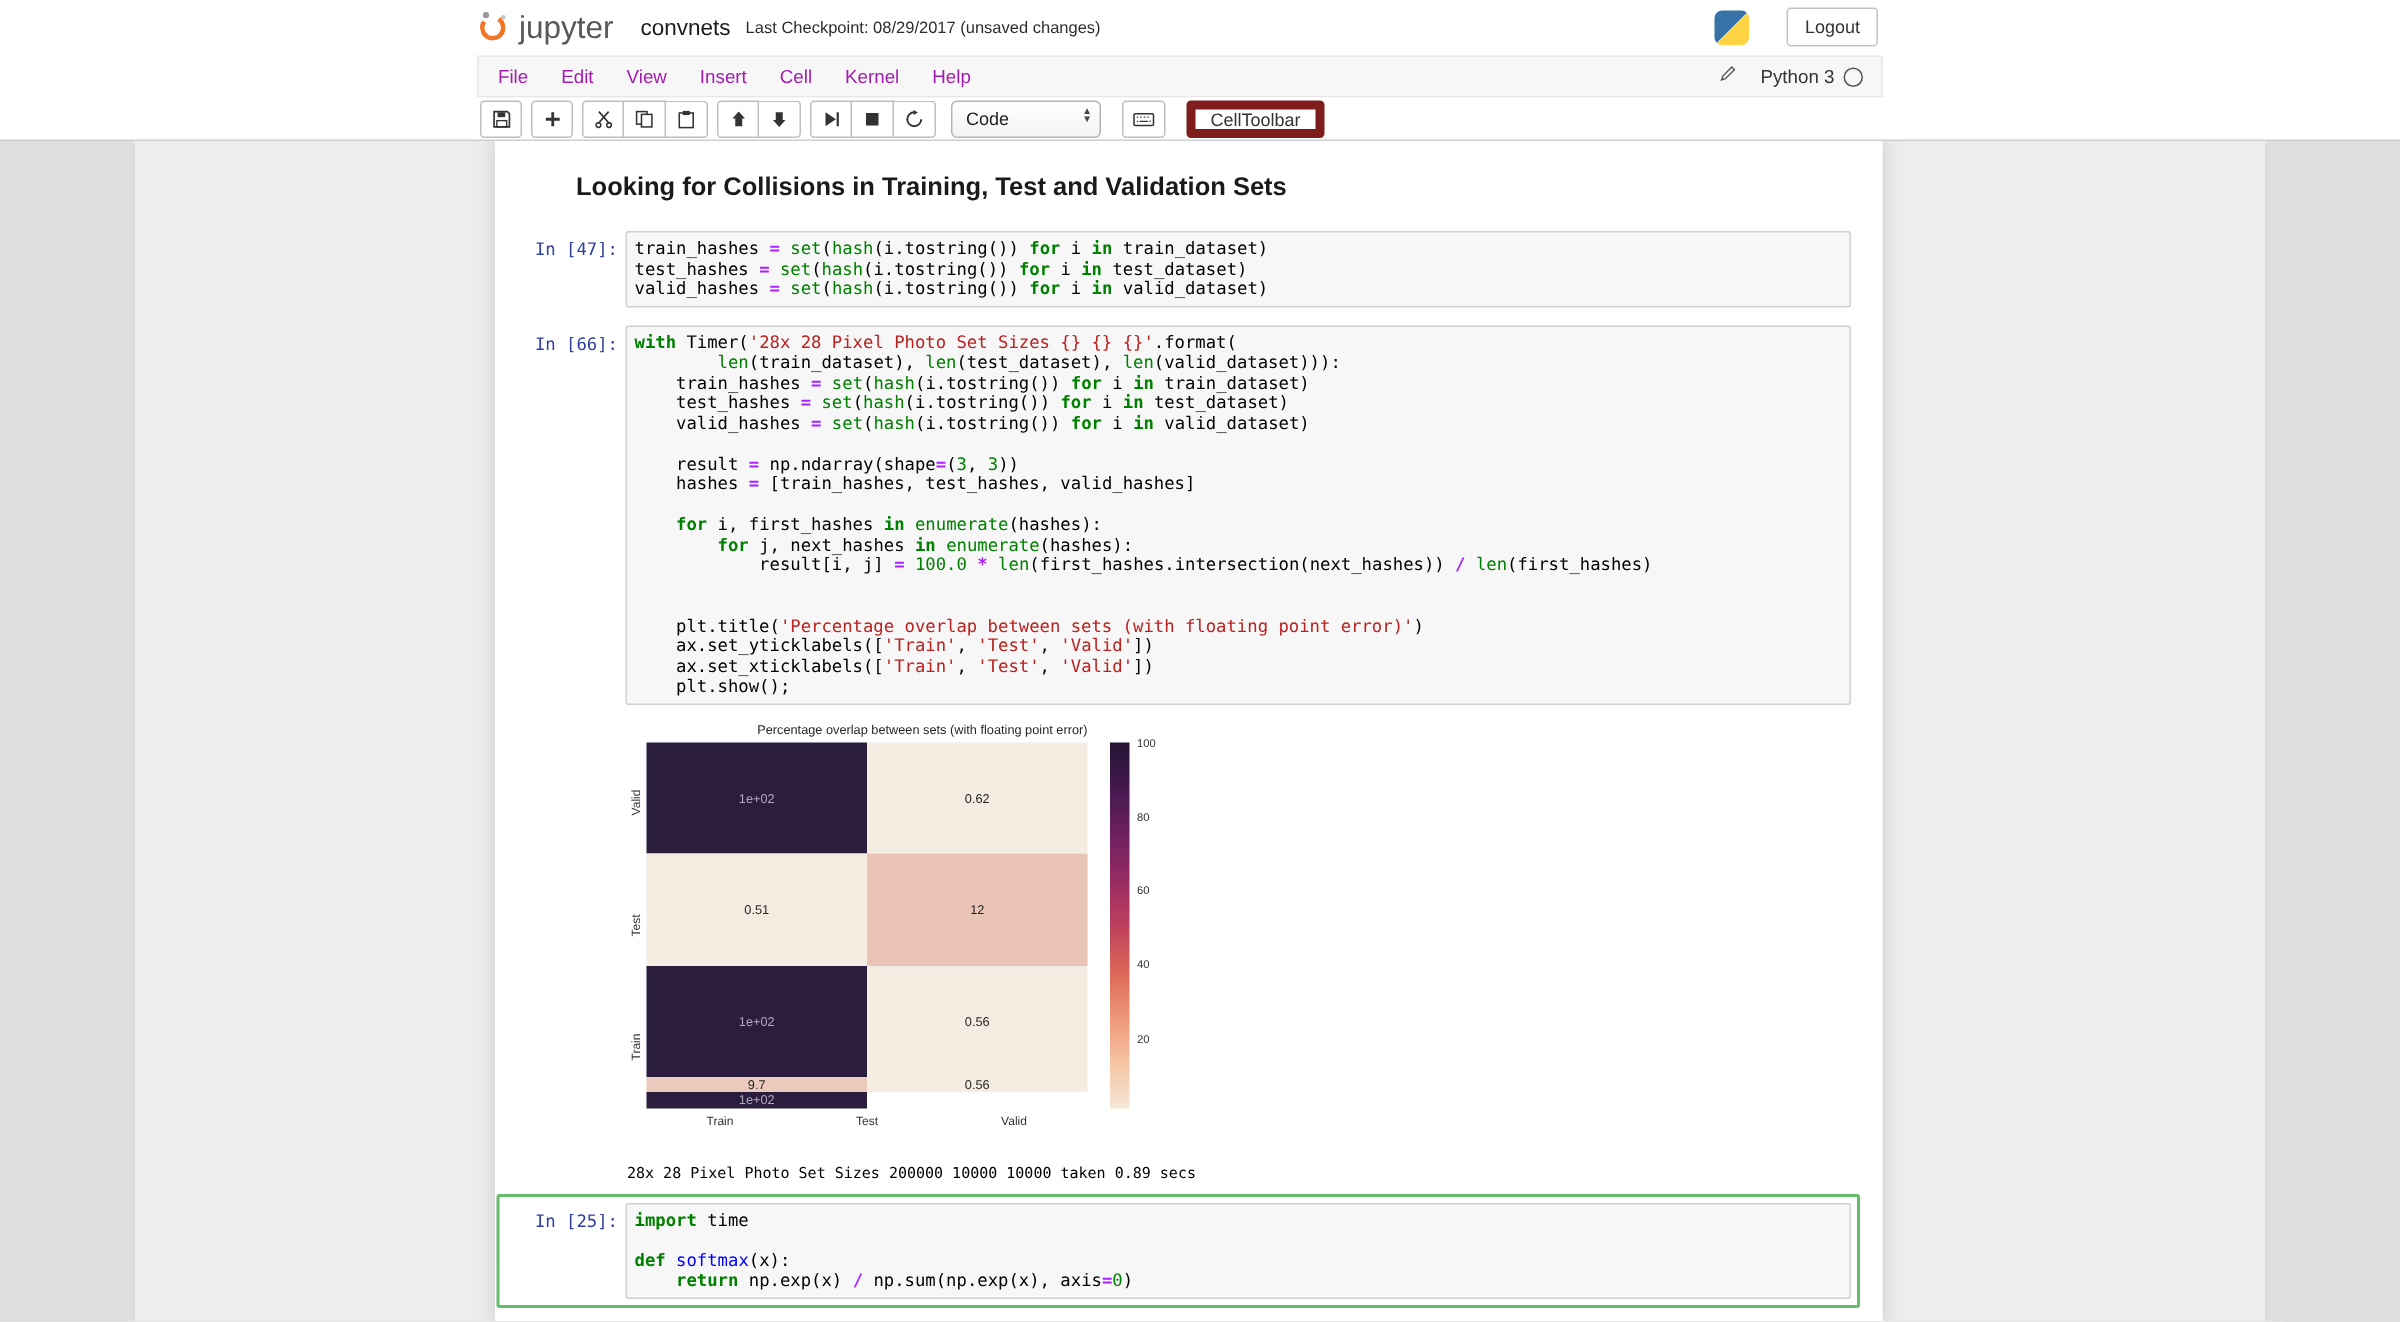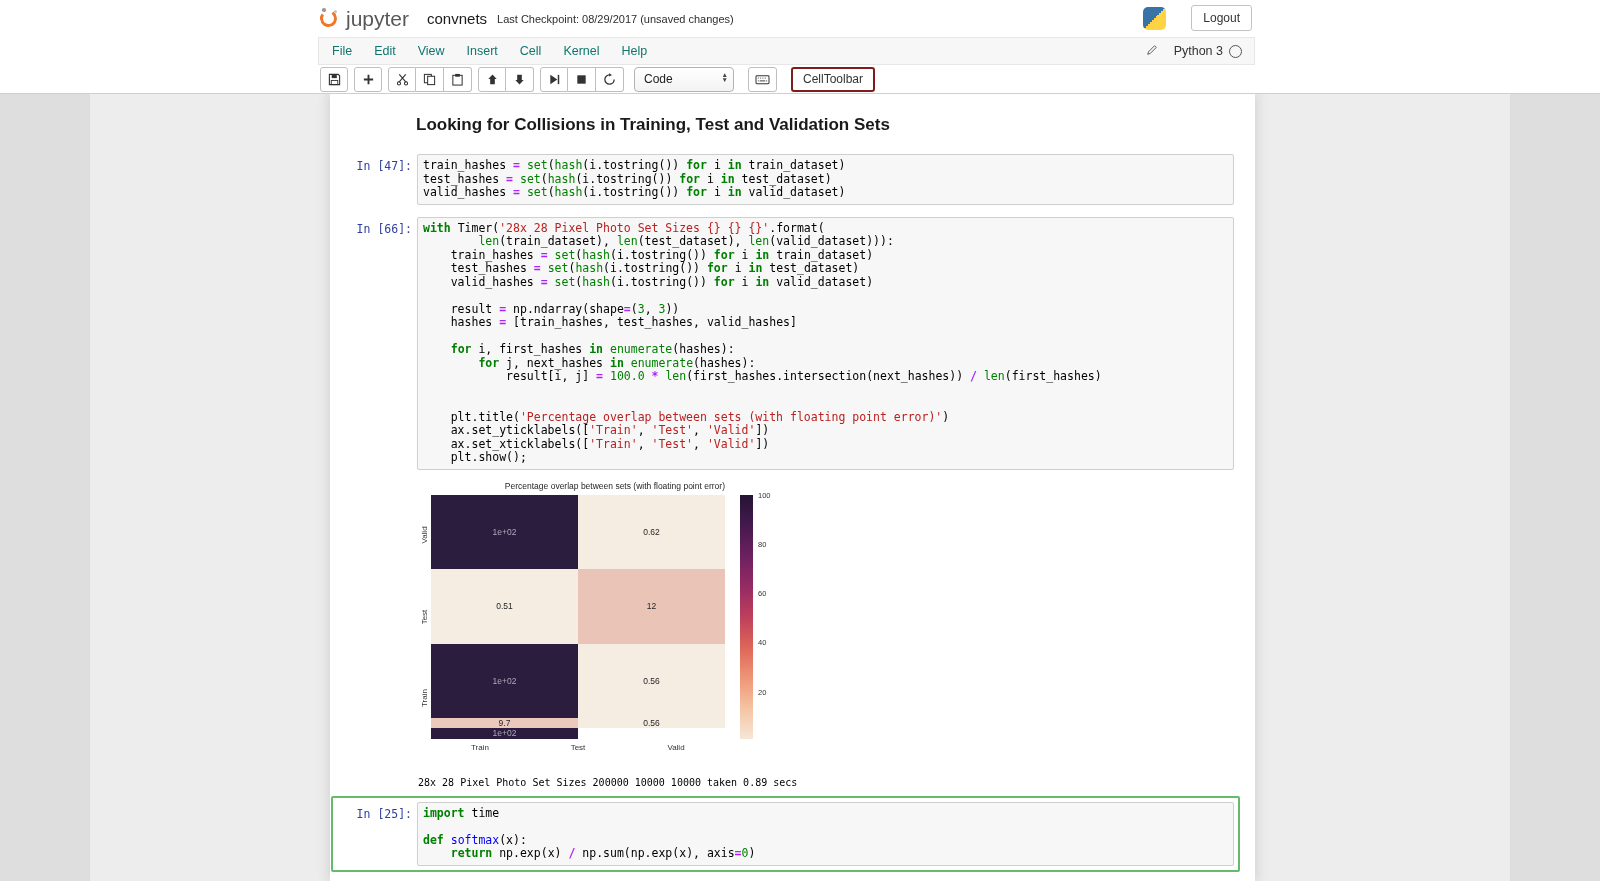--- a/index.html
+++ b/index.html
@@ -19,47 +19,47 @@
   .nb-name { margin-left:18px; font-size:15px; color:#1a1a1a; cursor:pointer; }
   .checkpoint { margin-left:10px; font-size:11px; color:#2d2d2d; }
   .header-right { position:absolute; right:348px; top:5px; display:flex; align-items:center; gap:25px; }
   .py-logo { width:23px; height:23px; border-radius:5px;
              background:linear-gradient(135deg,#3873a7 0 50%, #ffd343 50% 100%); }
   .logout { font-size:12px; padding:5px 11px; background:#fff; border:1px solid #c3c3c3; border-radius:3px; color:#333; cursor:pointer; }
 
   .menubar { width:937px; margin-left:318px; height:28px; background:#f7f7f7; border:1px solid #e7e7e7;
              display:flex; align-items:center; justify-content:space-between; padding:0 12px 0 2px; }
   .menu-items { display:flex; align-items:center; }
-  .menu-item { font-size:12.5px; color:#0f766e; padding:0 11px; cursor:pointer; line-height:26px; }
+  .menu-item { font-size:12.5px; color:#a21caf; padding:0 11px; cursor:pointer; line-height:26px; }
   .menubar-right { display:flex; align-items:center; gap:16px; }
   .kernel-wrap { display:flex; align-items:center; gap:6px; }
   .kernel-name { font-size:12.5px; color:#333; }
   .kernel-circle { width:13px; height:13px; border:1.5px solid #555; border-radius:50%; display:inline-block; }
 
   .toolbar { height:29px; display:flex; align-items:center; gap:6px; padding-left:320px; background:#fff; border-bottom:1px solid #cfcfcf; }
   .btn-group { display:flex; }
   .tb-btn { height:25px; min-width:28px; background:#fff; border:1px solid #bfbfbf; display:flex; align-items:center; justify-content:center; padding:0 6px; cursor:pointer; }
   .btn-group .tb-btn + .tb-btn { border-left:0; }
   .btn-group .tb-btn:first-child { border-top-left-radius:3px; border-bottom-left-radius:3px; }
   .btn-group .tb-btn:last-child { border-top-right-radius:3px; border-bottom-right-radius:3px; }
   .tb-icon { display:flex; align-items:center; }
   .cell-type-select { height:25px; width:100px; border:1px solid #b3b3b3; border-radius:4px; background:linear-gradient(#fff,#f3f3f3);
                       display:flex; align-items:center; font-size:12px; color:#222; padding-left:9px; position:relative; cursor:pointer; margin-left:4px; }
   .select-arrows { position:absolute; right:5px; top:4px; display:flex; flex-direction:column; line-height:0.9; font-size:6.5px; color:#444; }
   .kbd-btn { margin-left:8px; border-radius:3px; }
-  .celltoolbar-btn { height:25px; padding:0 10px; font-size:12px; color:#333; background:#fff; border:2px solid #7f1d1d; border-radius:3px; margin-left:8px; cursor:pointer; }
+  .celltoolbar-btn { height:25px; padding:0 10px; font-size:12px; color:#333; background:#fff; border:6px solid #7f1d1d; border-radius:3px; margin-left:8px; cursor:pointer; }
 
   
   .site-body { display:flex; height:787px; }
   .edge { width:90px; background:#dedede; flex:none; }
   .center { flex:1; background:#ededed; overflow:hidden; }
   .notebook { width:925px; margin-left:240px; background:#fff; min-height:787px; padding-top:13px;
               box-shadow:0 0 12px 1px rgba(87,87,87,0.2); }
 
-  .text-cell { margin:8px 17px 13px 86px; }
+  .text-cell { margin:8px 17px 13px 54px; }
   .md-heading { font-size:17px; font-weight:bold; color:#1a1a1a; }
 
   .cell { border:2px solid transparent; border-radius:2px; padding:4px; margin:0 15px 0 1px; }
   .cell.selected { border-color:#66bb6a; }
   .cell-row { display:flex; }
   .prompt { flex:none; width:80px; text-align:right; padding:5px 5px 0 0;
             font-family:"DejaVu Sans Mono","Liberation Mono",monospace; font-size:11.5px; color:#303f9f; white-space:pre; }
   .input-area { flex:1; border:1px solid #cfcfcf; border-radius:2px; background:#f7f7f7; padding:4px 5px; min-width:0; }
   .code-line { font-family:"DejaVu Sans Mono","Liberation Mono",monospace; font-size:11.5px; line-height:13.5px; min-height:13.5px; white-space:pre; color:#000; }
   .tok-kw  { color:#008000; font-weight:bold; }

